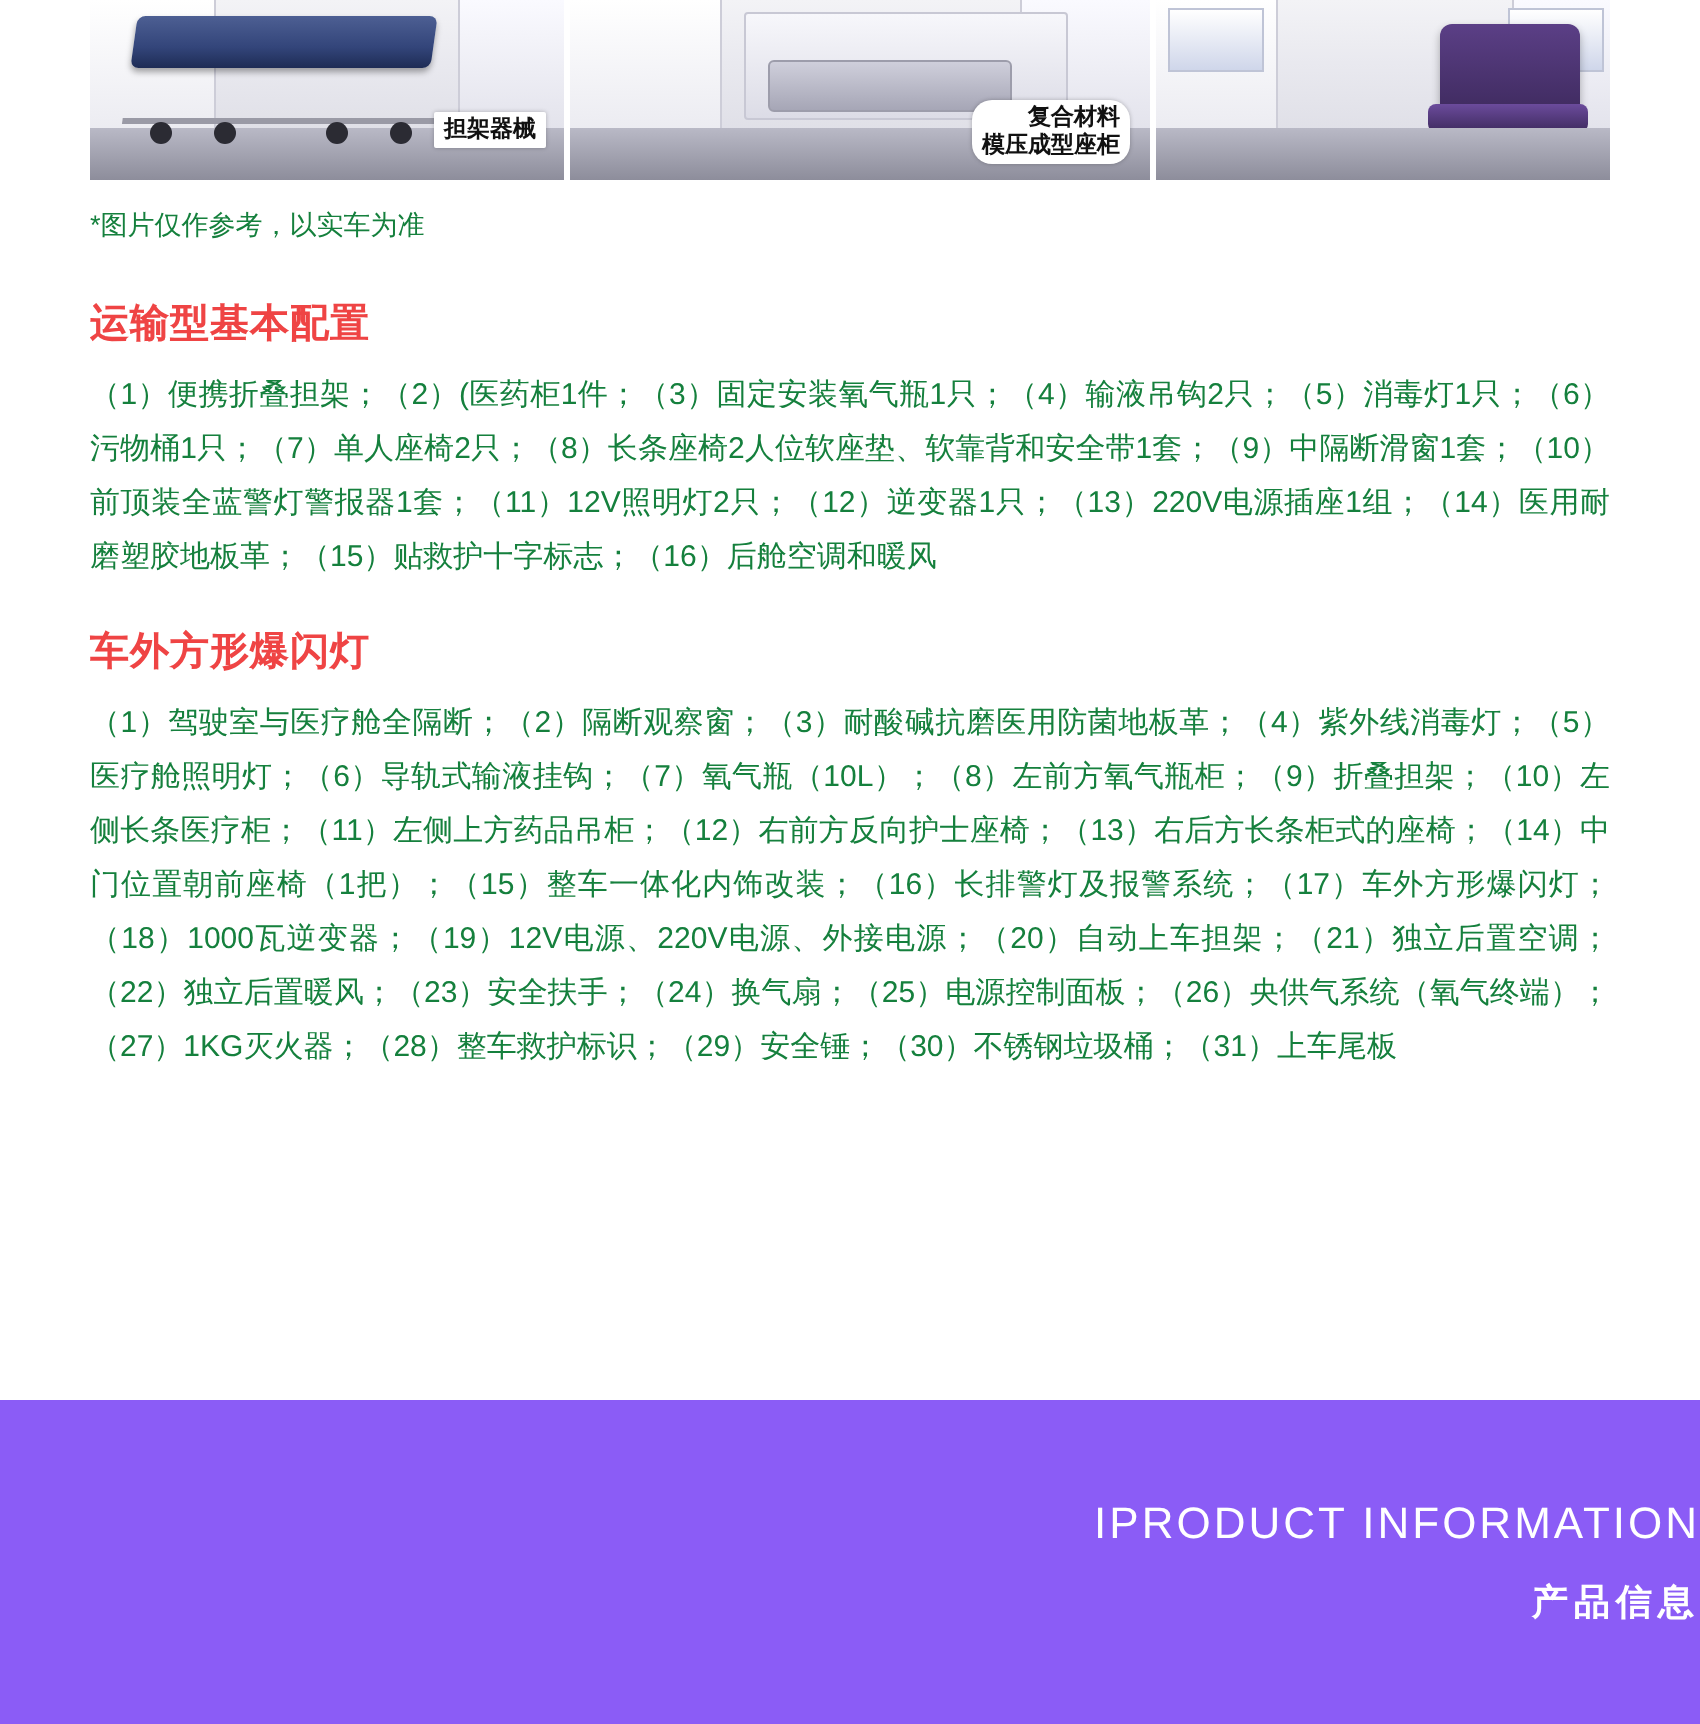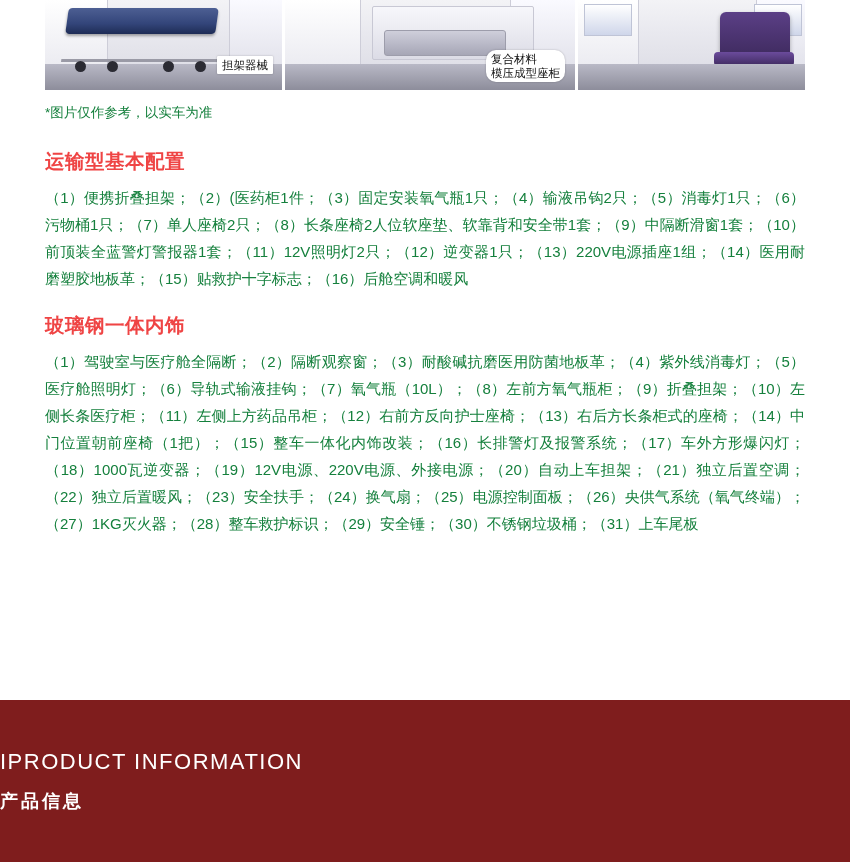--- a/index.html
+++ b/index.html
@@ -149,22 +149,23 @@
 
   .callout {
     position: absolute;
     background: #ffffff;
     color: #111;
     font-size: 11.5px;
     line-height: 14px;
     padding: 2px 5px;
     border-radius: 1px;
     white-space: nowrap;
-    text-align: left;
+    text-align: right;
     box-shadow: 0 0 2px rgba(0,0,0,.25);
+    font-weight: bold;
   }
   .callout-1 { left: 172px; bottom: 16px; }
   .callout-2 { right: 10px; bottom: 8px; border-radius: 10px; }
 
   
   .note {
     margin: 14px 45px 0 45px;
     font-size: 13.5px;
     color: #15803d;
   }
@@ -189,25 +190,25 @@
     text-align: justify;
   }
 
   
   .footer-banner {
     position: absolute;
     left: 0;
     right: 0;
     bottom: 0;
     height: 162px;
-    background: #7f1d1d;
+    background: #8b5cf6;
     color: #ffffff;
     display: flex;
     flex-direction: column;
-    align-items: flex-start;
+    align-items: flex-end;
     justify-content: center;
   }
   .footer-en {
     font-size: 22px;
     letter-spacing: 1.5px;
     font-weight: 500;
     margin-bottom: 14px;
   }
   .footer-cn {
     font-size: 18px;
@@ -257,21 +258,21 @@
 <div class="note">*图片仅作参考，以实车为准</div>
 
 <div class="sections">
 
   <div class="section">
     <h2 class="section-title">运输型基本配置</h2>
     <div class="section-body">（1）便携折叠担架；（2）(医药柜1件；（3）固定安装氧气瓶1只；（4）输液吊钩2只；（5）消毒灯1只；（6）污物桶1只；（7）单人座椅2只；（8）长条座椅2人位软座垫、软靠背和安全带1套；（9）中隔断滑窗1套；（10）前顶装全蓝警灯警报器1套；（11）12V照明灯2只；（12）逆变器1只；（13）220V电源插座1组；（14）医用耐磨塑胶地板革；（15）贴救护十字标志；（16）后舱空调和暖风</div>
   </div>
 
   <div class="section">
-    <h2 class="section-title">玻璃钢一体内饰</h2>
+    <h2 class="section-title">车外方形爆闪灯</h2>
     <div class="section-body">（1）驾驶室与医疗舱全隔断；（2）隔断观察窗；（3）耐酸碱抗磨医用防菌地板革；（4）紫外线消毒灯；（5）医疗舱照明灯；（6）导轨式输液挂钩；（7）氧气瓶（10L）；（8）左前方氧气瓶柜；（9）折叠担架；（10）左侧长条医疗柜；（11）左侧上方药品吊柜；（12）右前方反向护士座椅；（13）右后方长条柜式的座椅；（14）中门位置朝前座椅（1把）；（15）整车一体化内饰改装；（16）长排警灯及报警系统；（17）车外方形爆闪灯；（18）1000瓦逆变器；（19）12V电源、220V电源、外接电源；（20）自动上车担架；（21）独立后置空调；（22）独立后置暖风；（23）安全扶手；（24）换气扇；（25）电源控制面板；（26）央供气系统（氧气终端）；（27）1KG灭火器；（28）整车救护标识；（29）安全锤；（30）不锈钢垃圾桶；（31）上车尾板</div>
   </div>
 
   <div class="section">
   </div>
 
 </div>
 
 <div class="footer-banner">
   <div class="footer-en">IPRODUCT INFORMATION</div>

